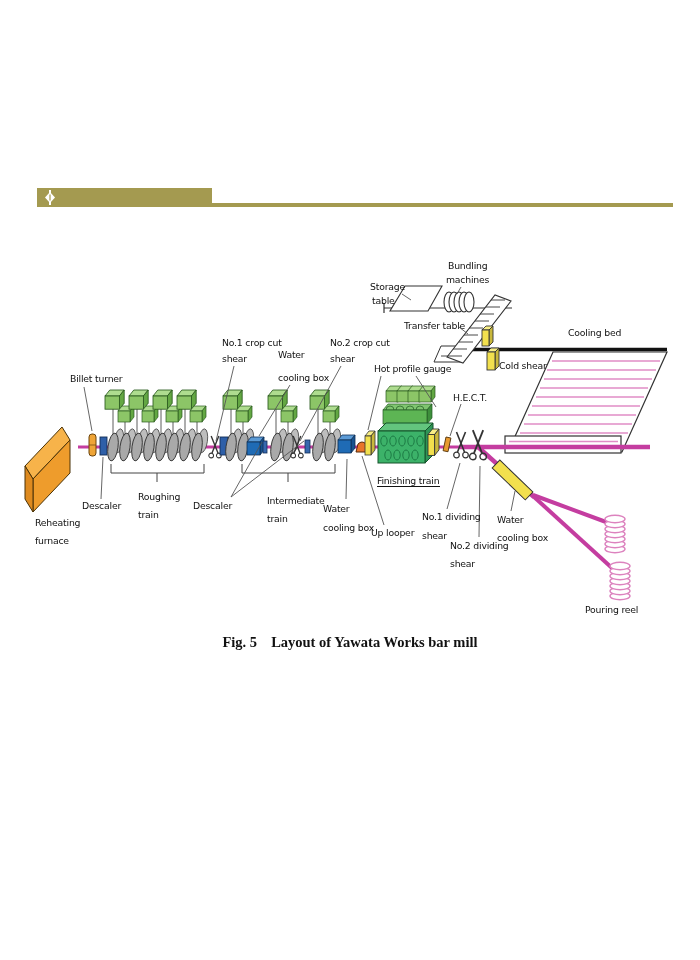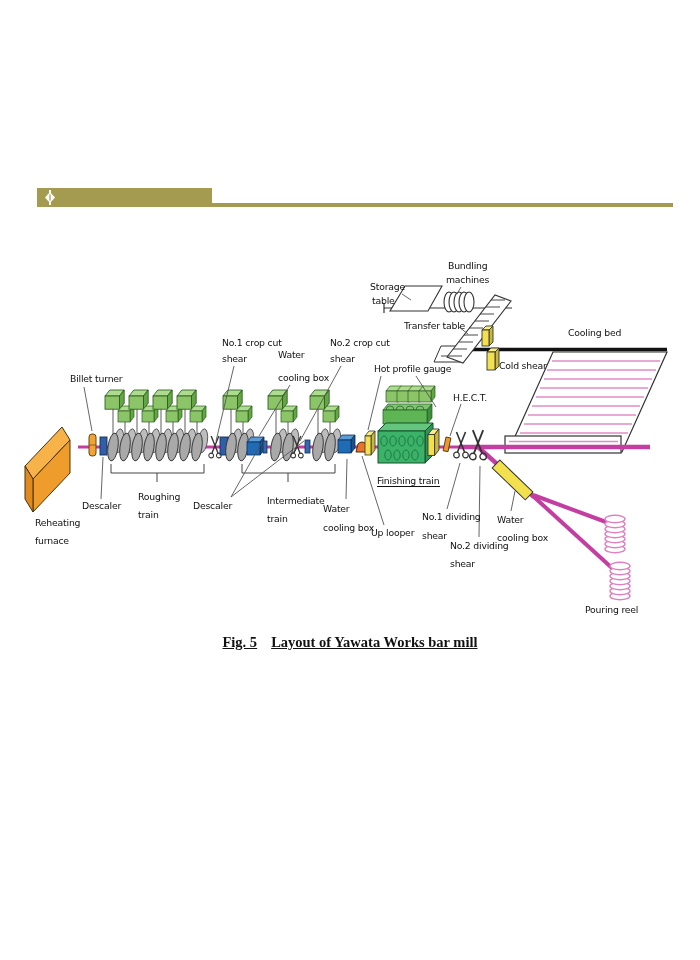--- a/index.html
+++ b/index.html
@@ -7,21 +7,21 @@
        font-family:"DejaVu Sans",sans-serif;}
   .header-block{position:absolute;left:37px;top:188px;width:175px;height:19px;
        background:var(--olive,#A49A50);}
   .header-line{position:absolute;left:212px;top:203px;width:461px;height:4px;
        background:var(--olive,#A49A50);}
   .diagram-svg{position:absolute;left:0;top:0;}
   .lbl{font-size:9.3px;fill:#111;letter-spacing:-0.2px;}
   .leader{stroke:#555;stroke-width:0.9;fill:none;}
   .bracket{stroke:#444;stroke-width:1;fill:none;}
   .caption{position:absolute;left:0;top:634px;width:700px;text-align:center;
-       font-family:"Liberation Serif",serif;font-weight:bold;font-size:14.5px;color:#111;text-decoration:underline;}
+       font-family:"Liberation Serif",serif;font-weight:bold;font-size:14.5px;color:#111;}
   .caption .fig{margin-right:14px;}
   .f-motor{fill:var(--green,#8CC567);}
   .c-line{stroke:var(--magenta,#C43DA0);}
   .c-bedline{stroke:var(--bedpink,#E08CC6);}
   .f-yellow{fill:var(--yellow,#F2E04E);}
   .f-wbox{fill:var(--blue,#1F6BB5);}
 </style>
 </head>
 <body>
 

